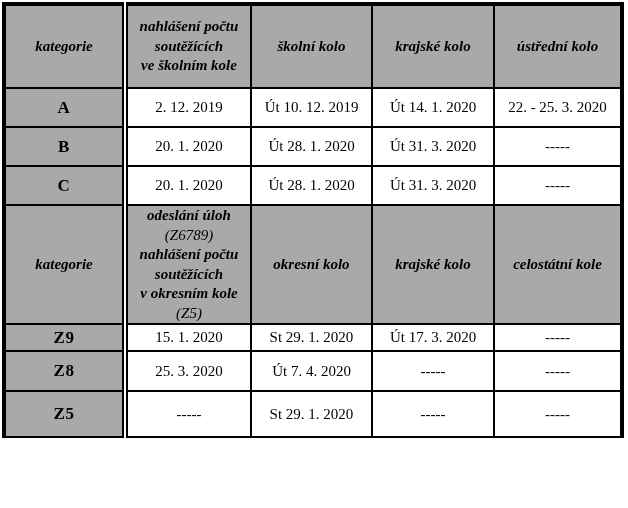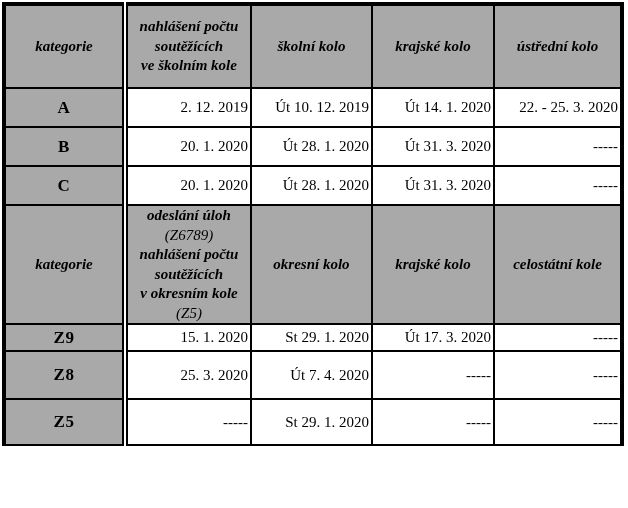--- a/index.html
+++ b/index.html
@@ -11,21 +11,21 @@
     border-collapse:collapse; table-layout:fixed;
     margin:2px 0 0 2px; width:621px;
     border:4px solid #000; border-bottom:none;
   }
   td, th {
     border:2px solid #000; padding:0 2px;
     text-align:center; vertical-align:middle;
     overflow:hidden; font-weight:normal;
   }
   .gray  { background:#a9a9a9; }
-  .white { background:#ffffff;text-align:right; }
+  .white { background:#ffffff; }
   .cat-col { border-right:6px double #000; }
   .hdr { font-style:italic; font-weight:bold; font-size:15px; }
   .hdr-small { font-style:italic; font-weight:bold; font-size:15px; line-height:1.3; }
   .hdr-small .line { display:block; }
   .hdr-small .plain { font-weight:normal; }
   .cat-label { font-weight:bold; font-size:17px; letter-spacing:0.5px; }
   .date { font-size:15px; }
 </style>
 </head>
 <body>
@@ -90,21 +90,21 @@
       <th class="gray hdr">celostátní kole</th>
     </tr>
 
     <tr style="height:27px">
       <td class="gray cat-col cat-label">Z9</td>
       <td class="white date">15. 1. 2020</td>
       <td class="white date">St 29. 1. 2020</td>
       <td class="white date">Út 17. 3. 2020</td>
       <td class="white date">-----</td>
     </tr>
-    <tr style="height:48px">
+    <tr style="height:40px">
       <td class="gray cat-col cat-label">Z8</td>
       <td class="white date">25. 3. 2020</td>
       <td class="white date">Út 7. 4. 2020</td>
       <td class="white date">-----</td>
       <td class="white date">-----</td>
     </tr>
     <tr style="height:46px">
       <td class="gray cat-col cat-label">Z5</td>
       <td class="white date">-----</td>
       <td class="white date">St 29. 1. 2020</td>

